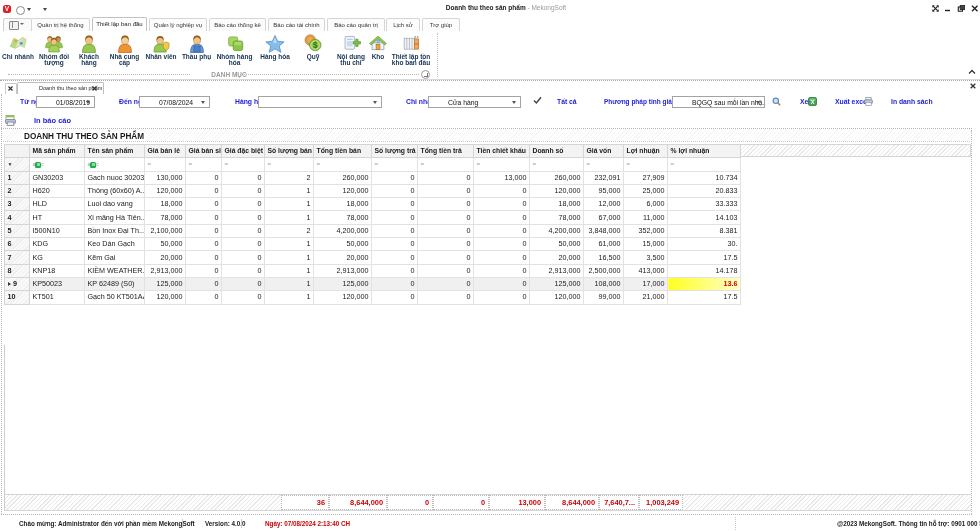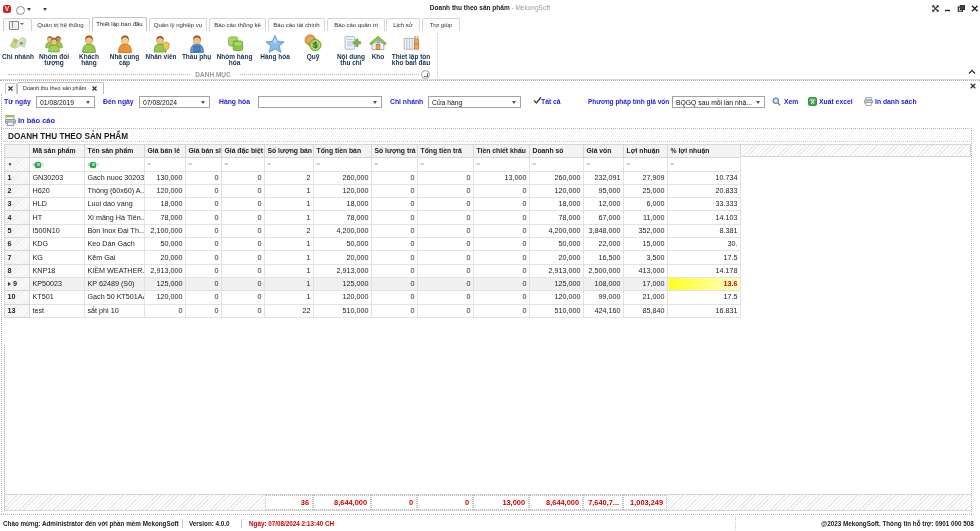--- a/index.html
+++ b/index.html
@@ -1,20 +1,20 @@
 <!DOCTYPE html>
 <html><head><meta charset="utf-8">
 <style>
 html,body{margin:0;padding:0;}
 body{font-family:"Liberation Sans",sans-serif;width:980px;height:531px;overflow:hidden;}
 #app{position:relative;width:980px;height:531px;background:#fff;overflow:hidden;font-family:"Liberation Sans",sans-serif;}
 .abs{position:absolute;}
 .hatch{background-color:#fff;background-image:repeating-linear-gradient(135deg,#e9e9e9 0,#e9e9e9 1px,transparent 1px,transparent 3px);}
 .blue{color:#2222dd;font-weight:bold;}
-.nw{white-space:nowrap;}
+.nw{white-space:nowrap;margin-left:16px;}
 
 table.grid{border-collapse:collapse;table-layout:fixed;width:737px;font-size:7.2px;color:#1a1a1a;}
 table.grid td{padding:0 2.5px;overflow:hidden;white-space:nowrap;height:12.3px;border:1px solid #e2e2e2;line-height:12px;}
 table.grid td.num{text-align:right;}
 table.grid tr.hdr td{background:#f3f3f3;border:1px solid #d5d5d5;font-weight:bold;font-size:6.8px;}
 table.grid td.rh{background-color:#fbfbfb;background-image:repeating-linear-gradient(135deg,#ebebeb 0,#ebebeb 1px,transparent 1px,transparent 3px);border:1px solid #d5d5d5;font-weight:bold;}
 .tabtxt{font-size:6px;color:#333;}
 .ribicon{position:absolute;top:3px;left:50%;transform:translateX(-50%);}
 .riblab{position:absolute;top:22.5px;left:0;right:0;text-align:center;font-size:6.5px;font-weight:bold;color:#14304f;line-height:6.5px;}
 </style></head>
@@ -407,21 +407,21 @@
             <td>Keo Dán Gạch</td>
             <td class="num" style="">50,000</td>
             <td class="num" style="">0</td>
             <td class="num" style="">0</td>
             <td class="num" style="">1</td>
             <td class="num" style="">50,000</td>
             <td class="num" style="">0</td>
             <td class="num" style="">0</td>
             <td class="num" style="">0</td>
             <td class="num" style="">50,000</td>
-            <td class="num" style="">22,000</td>
+            <td class="num" style="">61,000</td>
             <td class="num" style="">15,000</td>
             <td class="num" style="">30.</td>
           </tr>
           <tr style="height:12.3px;">
             <td class="rh" style="position:relative;">7</td>
             <td>KG</td>
             <td>Kẽm Gai</td>
             <td class="num" style="">20,000</td>
             <td class="num" style="">0</td>
             <td class="num" style="">0</td>
@@ -478,37 +478,20 @@
             <td class="num" style="">0</td>
             <td class="num" style="">1</td>
             <td class="num" style="">120,000</td>
             <td class="num" style="">0</td>
             <td class="num" style="">0</td>
             <td class="num" style="">0</td>
             <td class="num" style="">120,000</td>
             <td class="num" style="">99,000</td>
             <td class="num" style="">21,000</td>
             <td class="num" style="">17.5</td>
-          </tr>
-          <tr style="height:12.3px;">
-            <td class="rh" style="position:relative;">13</td>
-            <td>test</td>
-            <td>sắt phi 10</td>
-            <td class="num" style="">0</td>
-            <td class="num" style="">0</td>
-            <td class="num" style="">0</td>
-            <td class="num" style="">22</td>
-            <td class="num" style="">510,000</td>
-            <td class="num" style="">0</td>
-            <td class="num" style="">0</td>
-            <td class="num" style="">0</td>
-            <td class="num" style="">510,000</td>
-            <td class="num" style="">424,160</td>
-            <td class="num" style="">85,840</td>
-            <td class="num" style="">16.831</td>
           </tr>
         </tbody>
       </table>
 </div>
 
 <div class="abs hatch" style="left:4px;top:494px;width:967px;height:16.5px;border-top:1px solid #d5d5d5;border-bottom:1px solid #d5d5d5;box-sizing:border-box;"></div>
 <div class="abs" style="left:4px;top:345px;width:1px;height:166px;background:#cccccc;"></div>
 <div id="totals"></div>
 
 <div class="abs" style="left:0;top:516px;width:980px;height:15px;background:#fff;"></div>

